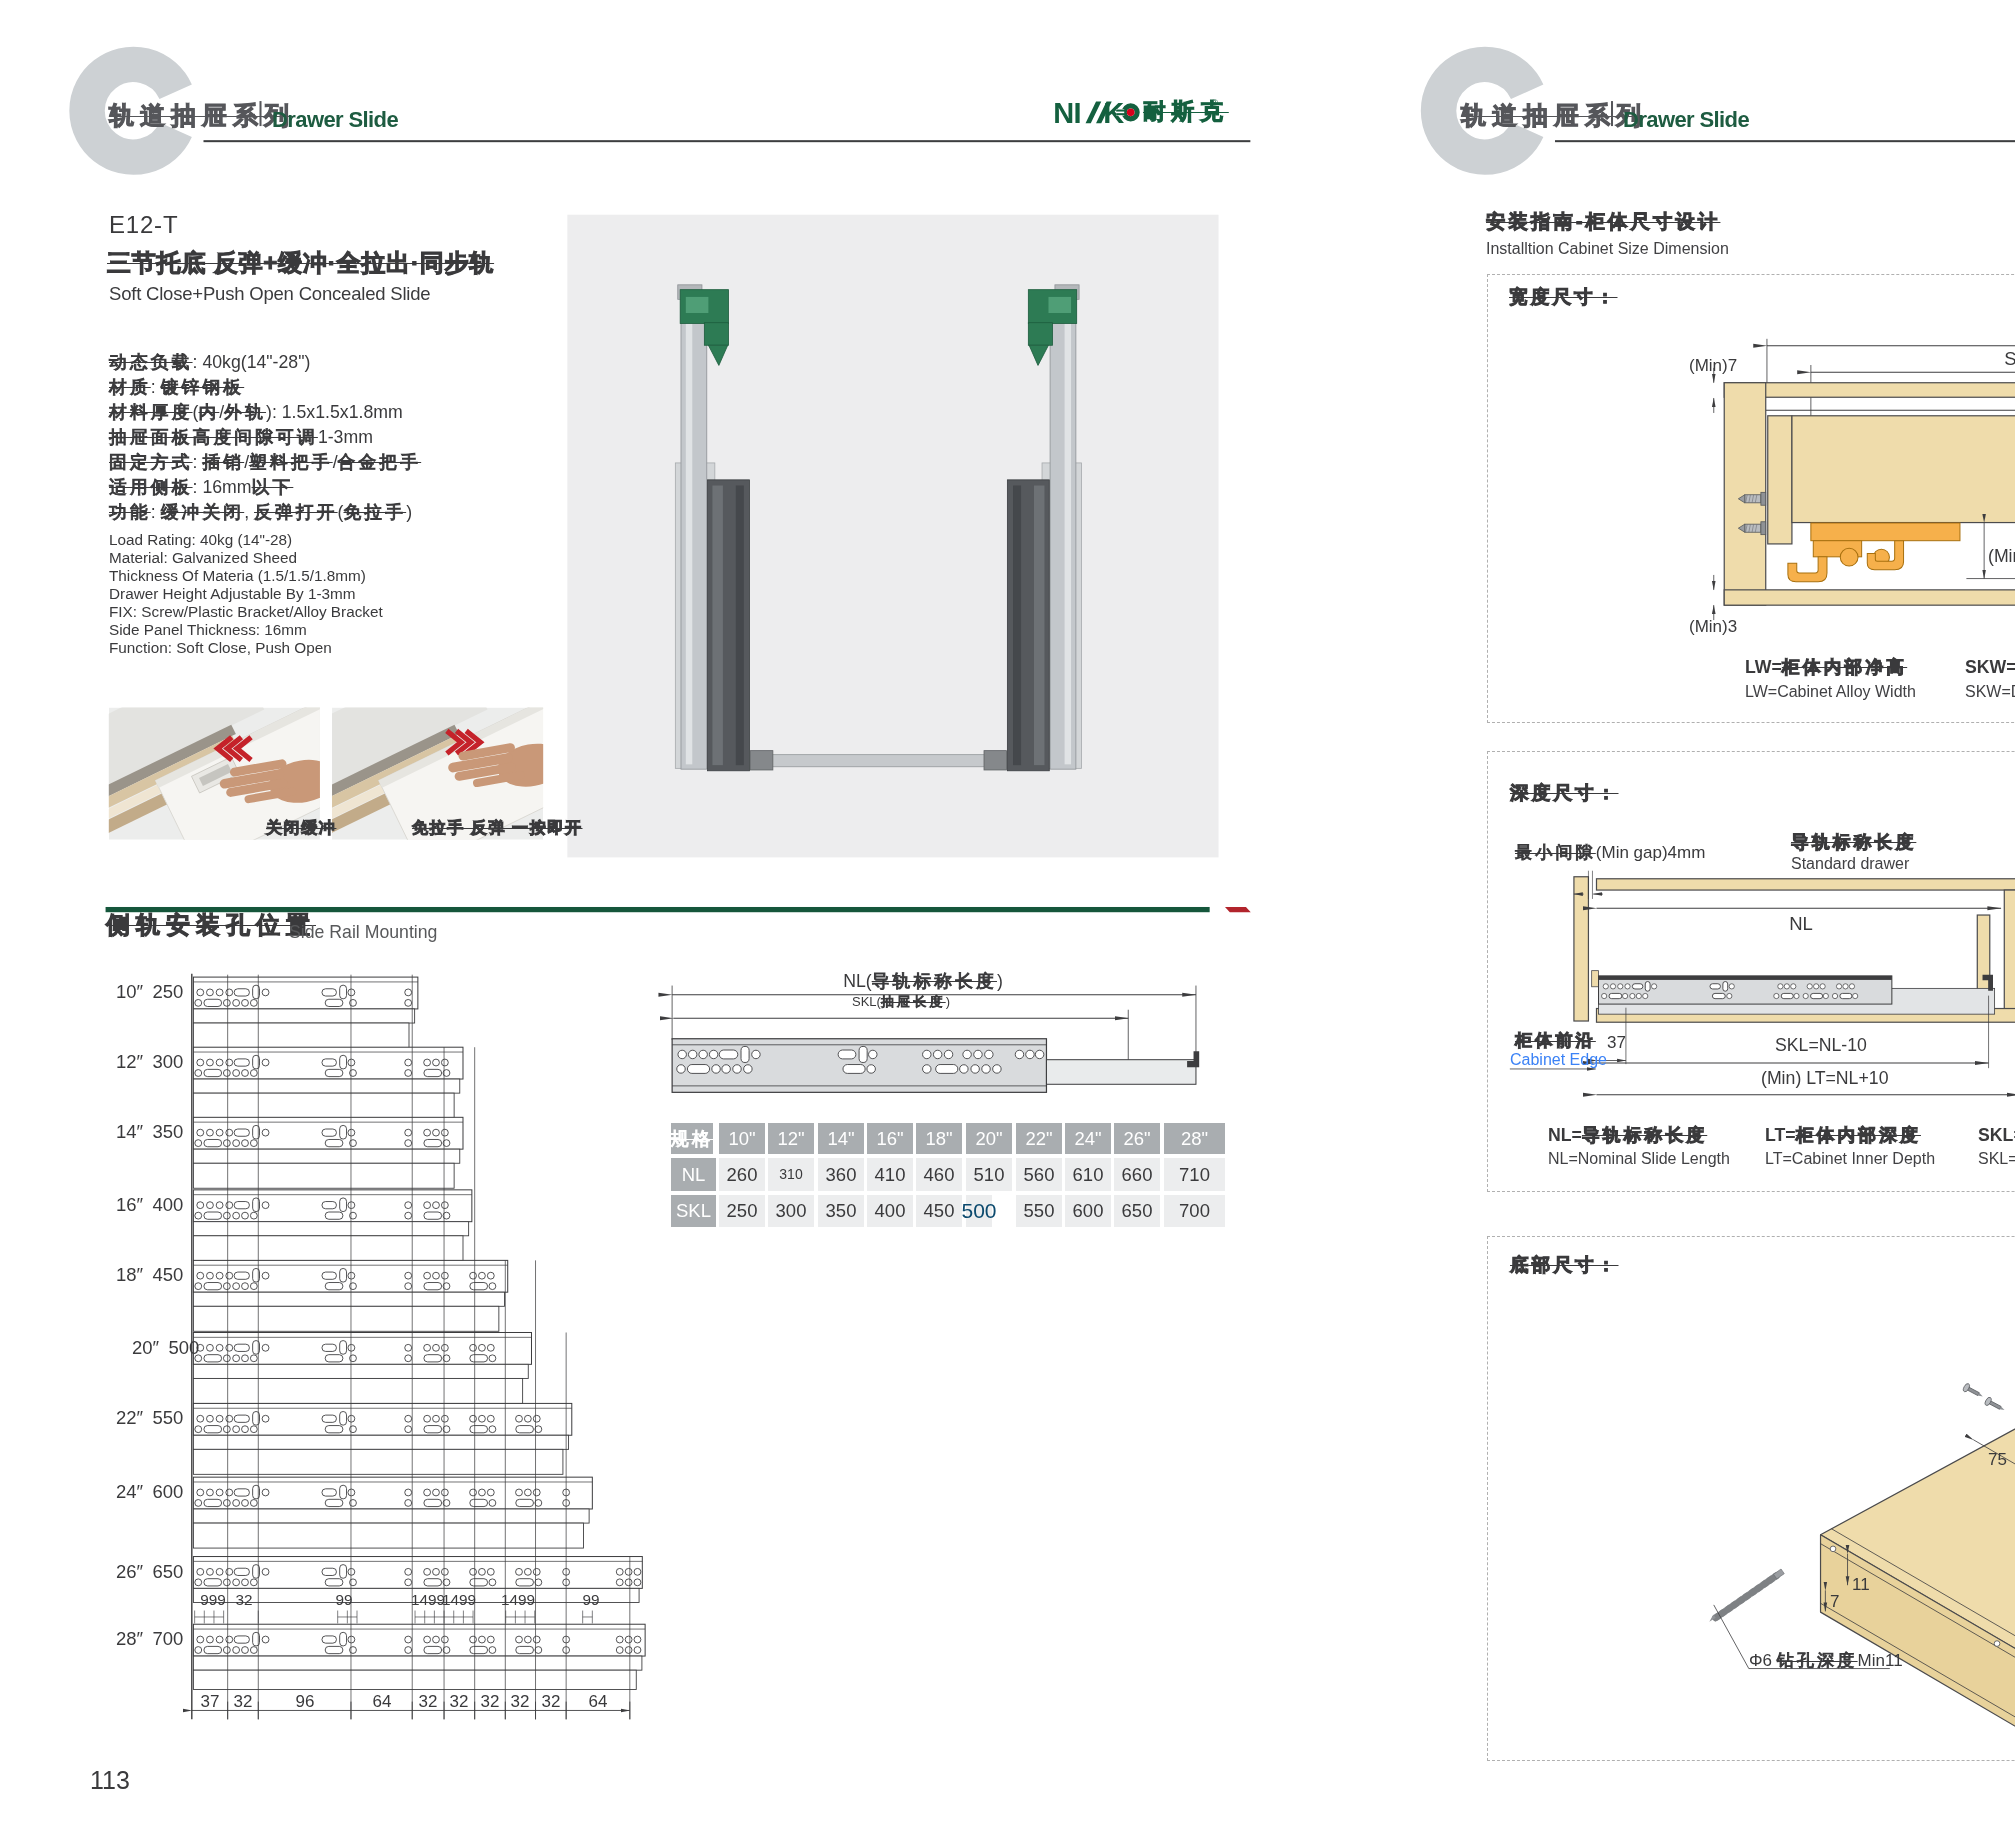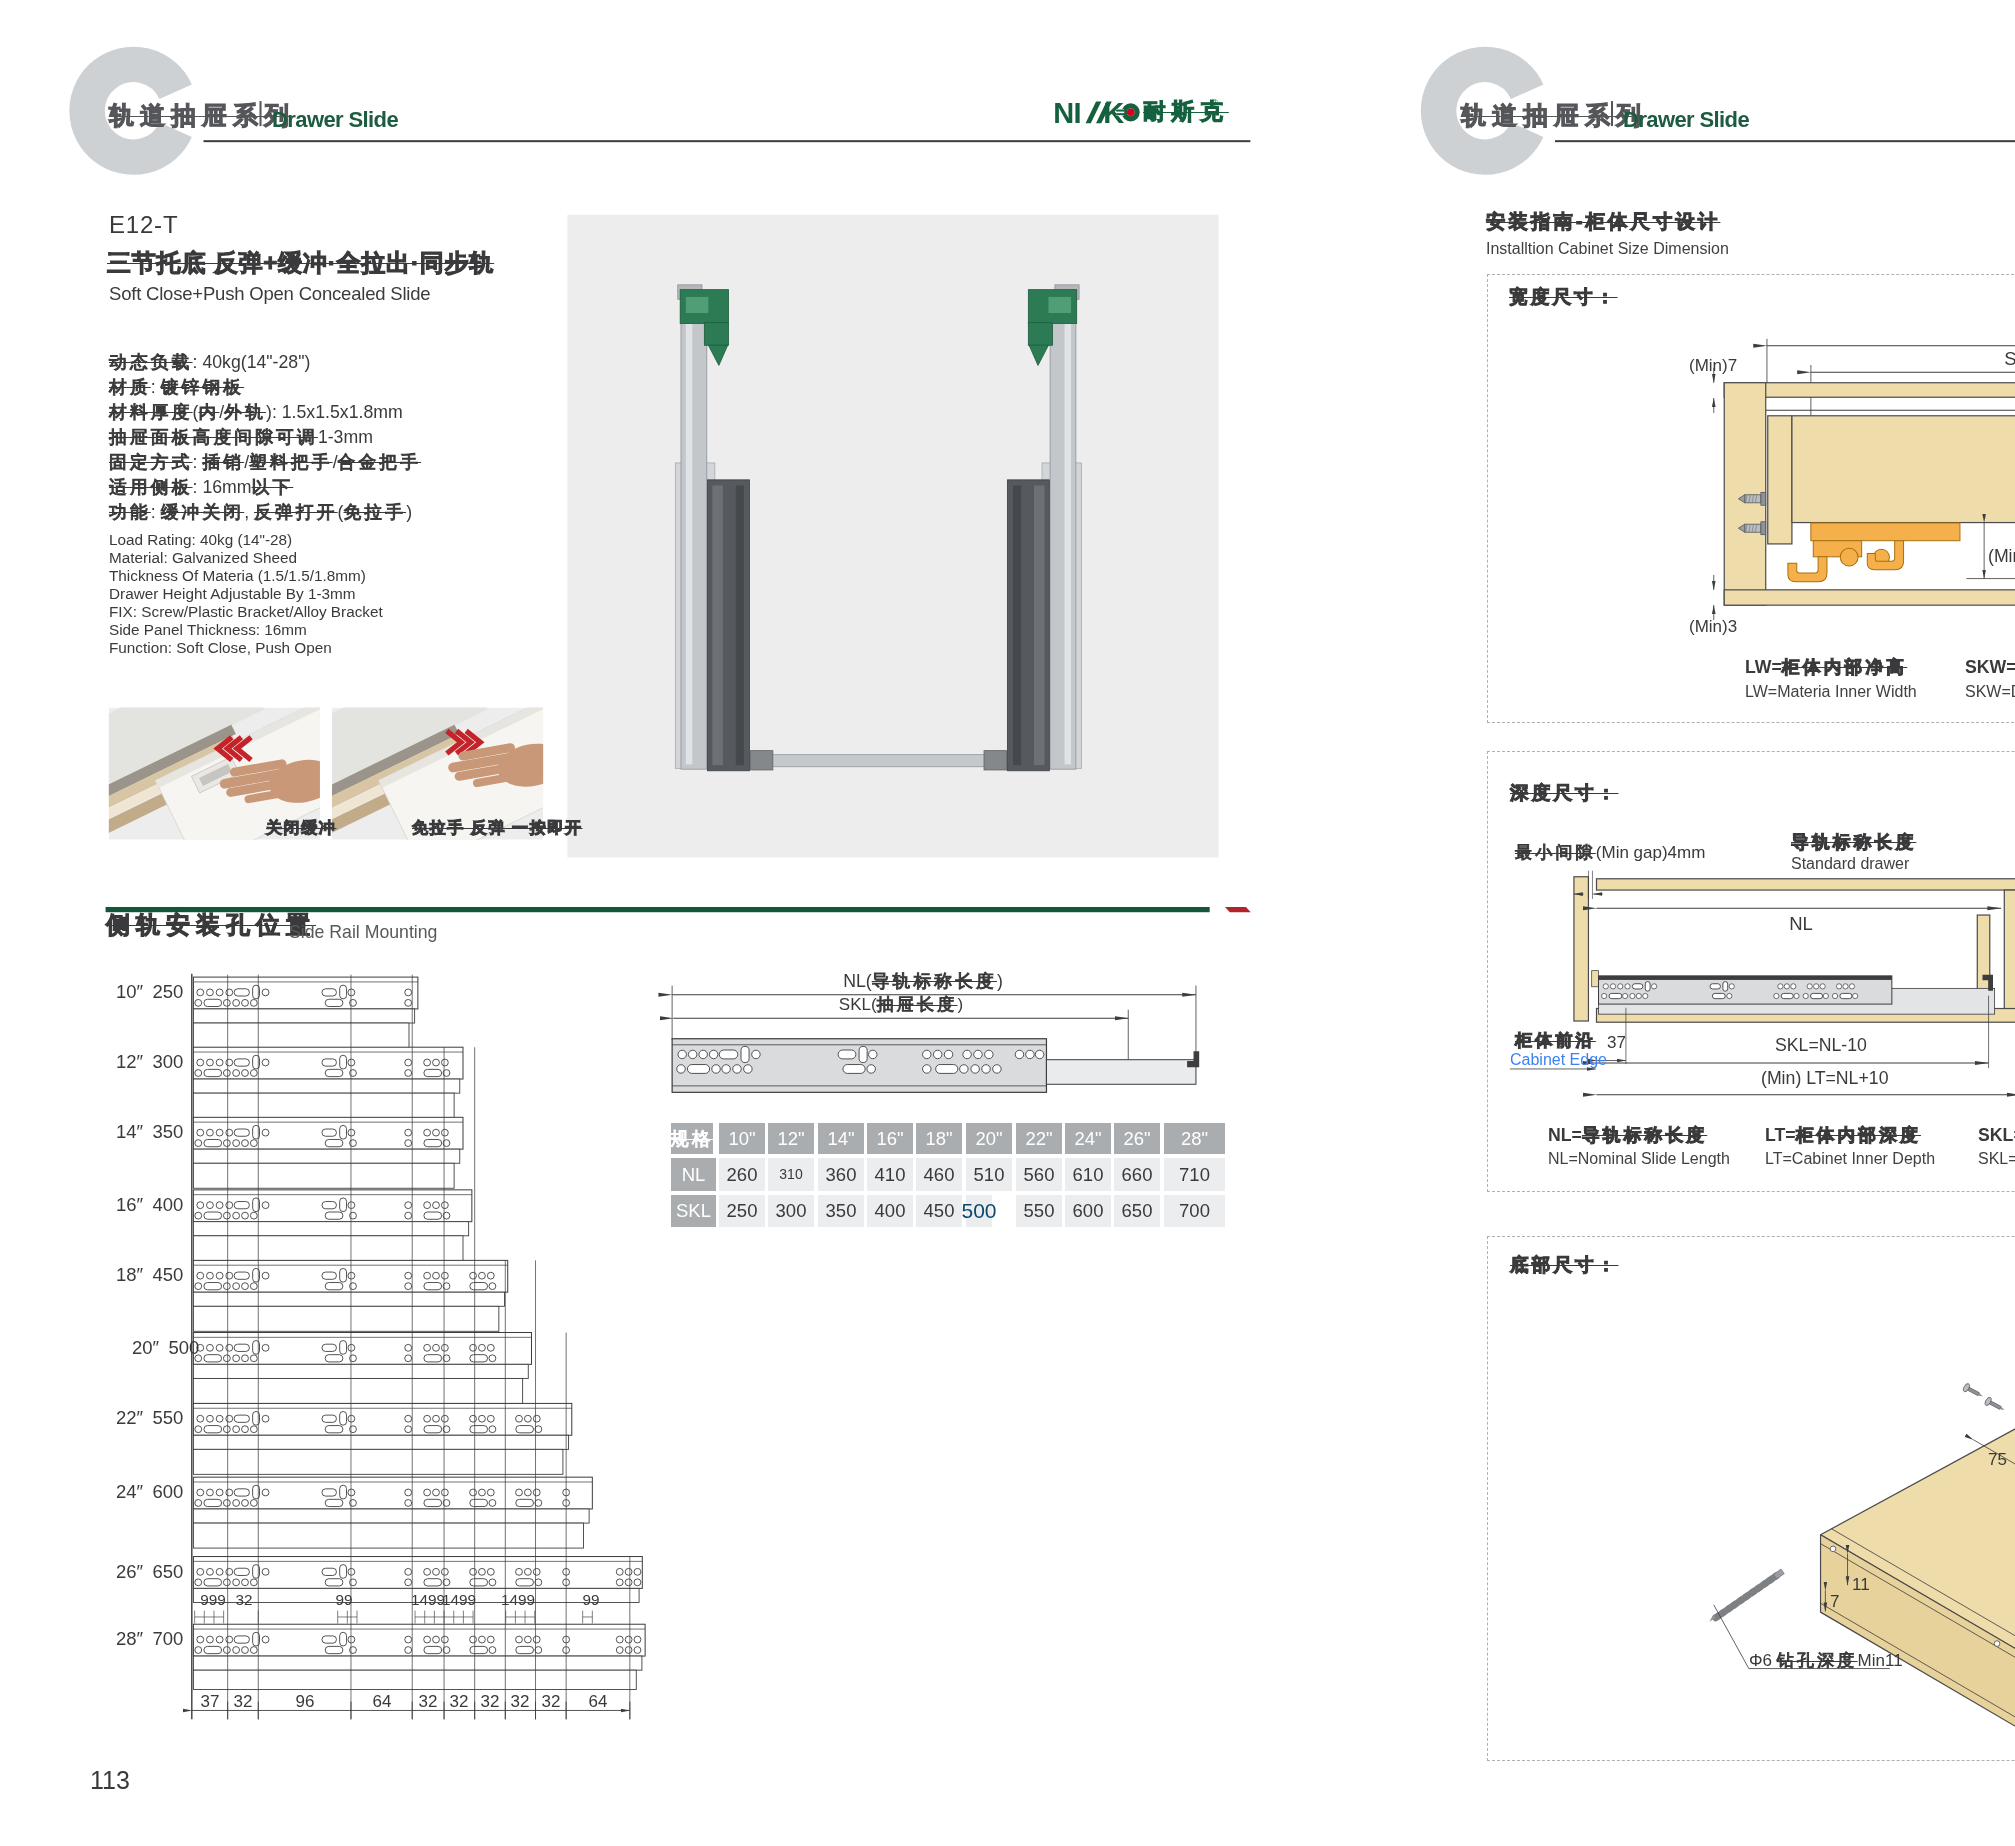--- a/index.html
+++ b/index.html
@@ -871,21 +871,21 @@
     <div class="t" style="left:243px;top:1691px;font-size:17px;color:#3a3a3c;transform:translateX(-50%);">32</div>
     <div class="t" style="left:305px;top:1691px;font-size:17px;color:#3a3a3c;transform:translateX(-50%);">96</div>
     <div class="t" style="left:382px;top:1691px;font-size:17px;color:#3a3a3c;transform:translateX(-50%);">64</div>
     <div class="t" style="left:428px;top:1691px;font-size:17px;color:#3a3a3c;transform:translateX(-50%);">32</div>
     <div class="t" style="left:459px;top:1691px;font-size:17px;color:#3a3a3c;transform:translateX(-50%);">32</div>
     <div class="t" style="left:490px;top:1691px;font-size:17px;color:#3a3a3c;transform:translateX(-50%);">32</div>
     <div class="t" style="left:520px;top:1691px;font-size:17px;color:#3a3a3c;transform:translateX(-50%);">32</div>
     <div class="t" style="left:551px;top:1691px;font-size:17px;color:#3a3a3c;transform:translateX(-50%);">32</div>
     <div class="t" style="left:598px;top:1691px;font-size:17px;color:#3a3a3c;transform:translateX(-50%);">64</div>
     <div class="t" style="left:923px;top:970px;font-size:17.7px;color:#3a3a3c;transform:translateX(-50%);">NL(<span class="c">导轨标称长度</span>)</div>
-    <div class="t" style="left:901px;top:994px;font-size:17px;color:#3a3a3c;transform:translateX(-50%);">SKL(<span class="c">抽屉长度</span>)</div>
+    <div class="t" style="left:901px;top:994px;font-size:13px;color:#3a3a3c;transform:translateX(-50%);">SKL(<span class="c">抽屉长度</span>)</div>
     <div class="t" style="left:671px;top:1123px;width:42px;height:31px;background:#a9adb0;color:#fff;font-size:18.5px;display:flex;align-items:center;justify-content:center;">
       <span class="c">规格</span>
     </div>
     <div class="t" style="left:719px;top:1123px;width:46px;height:31px;background:#a9adb0;color:#fff;font-size:18.5px;display:flex;align-items:center;justify-content:center;">10"</div>
     <div class="t" style="left:768px;top:1123px;width:46px;height:31px;background:#a9adb0;color:#fff;font-size:18.5px;display:flex;align-items:center;justify-content:center;">12"</div>
     <div class="t" style="left:818px;top:1123px;width:46px;height:31px;background:#a9adb0;color:#fff;font-size:18.5px;display:flex;align-items:center;justify-content:center;">14"</div>
     <div class="t" style="left:867px;top:1123px;width:46px;height:31px;background:#a9adb0;color:#fff;font-size:18.5px;display:flex;align-items:center;justify-content:center;">16"</div>
     <div class="t" style="left:916px;top:1123px;width:46px;height:31px;background:#a9adb0;color:#fff;font-size:18.5px;display:flex;align-items:center;justify-content:center;">18"</div>
     <div class="t" style="left:966px;top:1123px;width:46px;height:31px;background:#a9adb0;color:#fff;font-size:18.5px;display:flex;align-items:center;justify-content:center;">20"</div>
     <div class="t" style="left:1016px;top:1123px;width:46px;height:31px;background:#a9adb0;color:#fff;font-size:18.5px;display:flex;align-items:center;justify-content:center;">22"</div>
@@ -921,21 +921,21 @@
     <div style="position:absolute;left:1487px;top:751px;width:1165px;height:439px;border:0.8px dashed #b0b0b0;"></div>
     <div style="position:absolute;left:1487px;top:1236px;width:1165px;height:523px;border:0.8px dashed #b0b0b0;"></div>
     <div class="t" style="left:1509px;top:285px;font-size:18.5px;color:#3a3a3c;font-weight:700;"><span class="c">宽度尺寸：</span></div>
     <div class="t" style="left:1510px;top:781px;font-size:18.5px;color:#3a3a3c;font-weight:700;"><span class="c">深度尺寸：</span></div>
     <div class="t" style="left:1510px;top:1253px;font-size:18.5px;color:#3a3a3c;font-weight:700;"><span class="c">底部尺寸：</span></div>
     <div class="t" style="left:2057px;top:347px;font-size:18.5px;color:#3a3a3c;transform:translateX(-50%);">SKW=LW-42</div>
     <div class="t" style="left:1689px;top:355px;font-size:17px;color:#3a3a3c;">(Min)7</div>
     <div class="t" style="left:1689px;top:616px;font-size:17px;color:#3a3a3c;">(Min)3</div>
     <div class="t" style="left:1988px;top:545px;font-size:17.7px;color:#3a3a3c;">(Min)27.5</div>
     <div class="t" style="left:1745px;top:656px;font-size:17.7px;color:#3a3a3c;font-weight:700;">LW=<span class="c">柜体内部净高</span></div>
-    <div class="t" style="left:1745px;top:682px;font-size:16px;color:#414144;">LW=Materia Inner Width</div>
+    <div class="t" style="left:1745px;top:682px;font-size:16px;color:#414144;">LW=Cabinet Alloy Width</div>
     <div class="t" style="left:1965px;top:656px;font-size:17.7px;color:#3a3a3c;font-weight:700;">SKW=</div>
     <div class="t" style="left:1965px;top:682px;font-size:16px;color:#414144;">SKW=Drawer  Width</div>
     <div class="t" style="left:1515px;top:842px;font-size:17px;color:#3a3a3c;"><span class="c">最小间隙</span>(Min gap)4mm</div>
     <div class="t" style="left:1791px;top:831px;font-size:17.7px;color:#3a3a3c;font-weight:700;"><span class="c">导轨标称长度</span></div>
     <div class="t" style="left:1791px;top:854px;font-size:16px;color:#414144;">Standard drawer</div>
     <div class="t" style="left:1801px;top:912px;font-size:18.5px;color:#3a3a3c;transform:translateX(-50%);">NL</div>
     <div class="t" style="left:1607px;top:1032px;font-size:17px;color:#3a3a3c;">37</div>
     <div class="t" style="left:1775px;top:1034px;font-size:17.7px;color:#3a3a3c;">SKL=NL-10</div>
     <div class="t" style="left:1761px;top:1067px;font-size:17.7px;color:#3a3a3c;">(Min) LT=NL+10</div>
     <div class="t" style="left:1515px;top:1030px;font-size:17px;color:#3a3a3c;font-weight:700;"><span class="c">柜体前沿</span></div>

